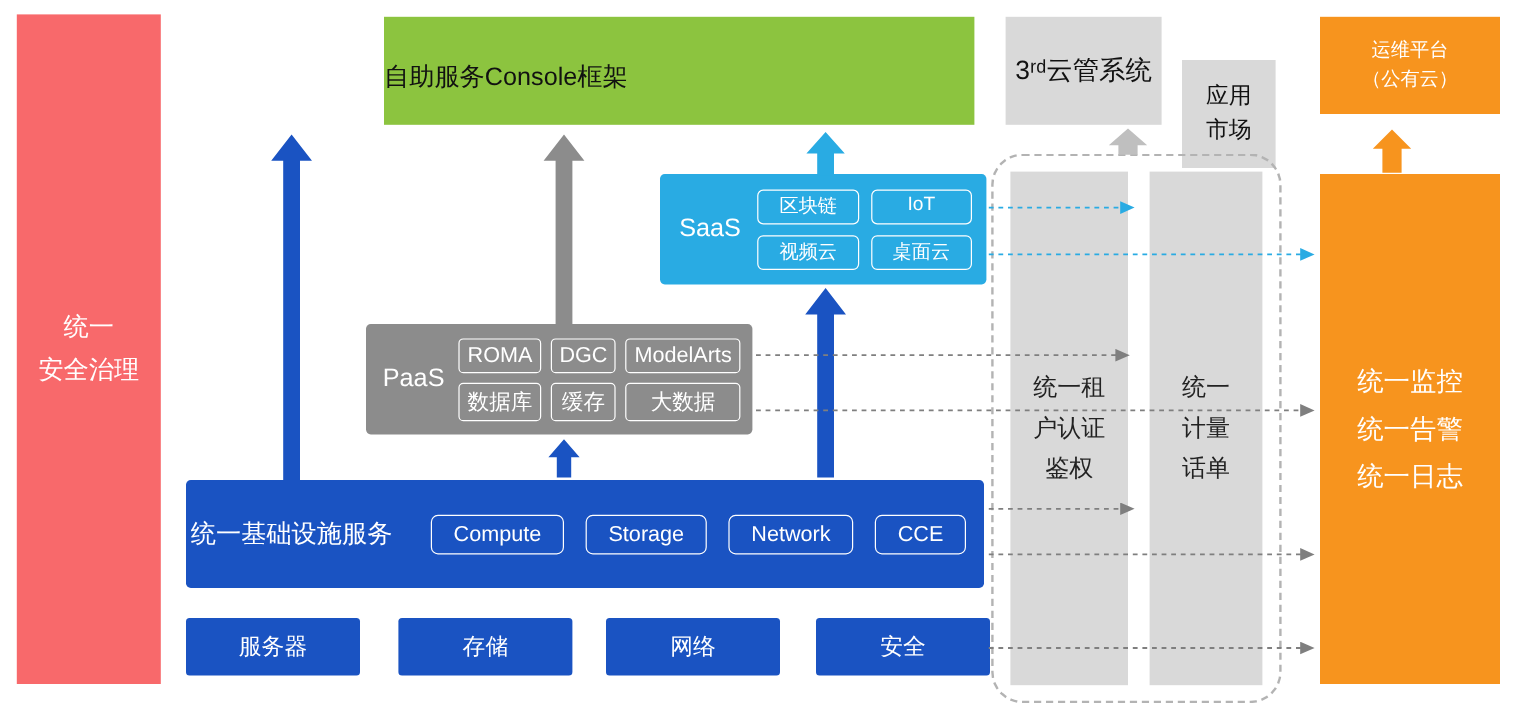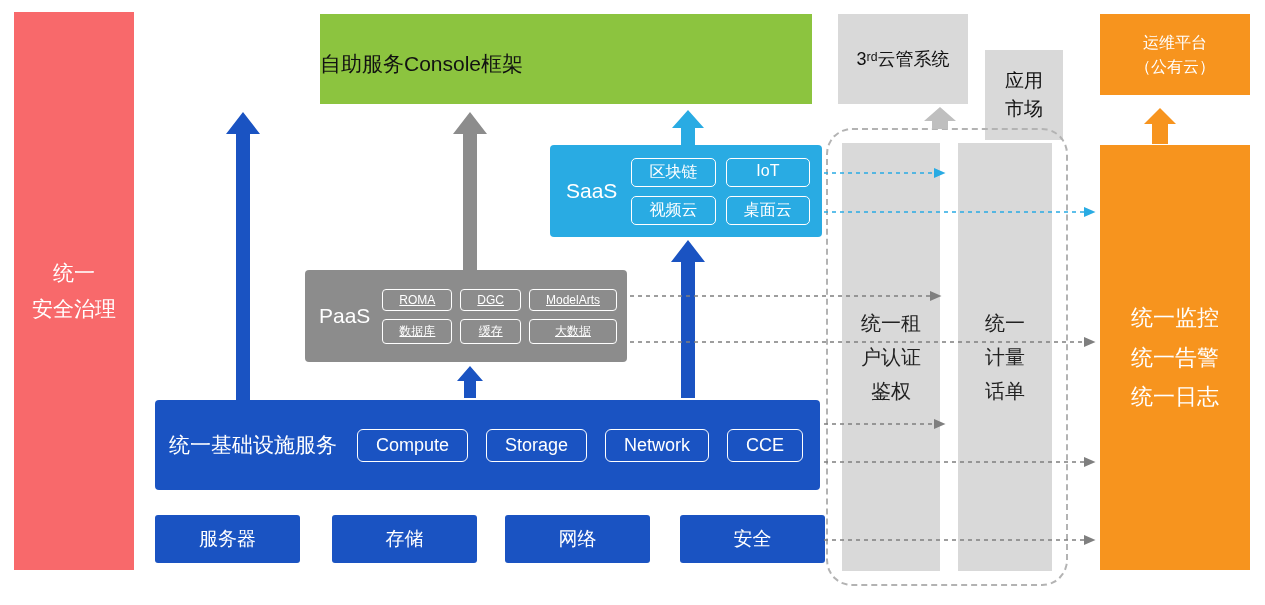--- a/index.html
+++ b/index.html
@@ -14,38 +14,38 @@
 
   .console-frame { left:320px; top:14px; width:492px; height:90px; background:#8cc43f; color:#111;
                    flex-direction:row; justify-content:flex-start; padding-top:9px; }
   .console-title { font-size:21px; }
   .console-row { display:flex; gap:28px; margin-top:9px; }
   .console-chip { color:#fff; font-size:18px; padding:3px 14px; white-space:nowrap; }
   .chip-iaas { background:#1a53c2; }
   .chip-paas { background:#8c8c8c; }
   .chip-saas { background:#29abe3; }
 
-  .third-party { left:838px; top:14px; width:130px; height:90px; background:#d9d9d9; color:#111; font-size:18px; }
+  .third-party { left:838px; top:14px; width:130px; height:90px; background:#d9d9d9; color:#111; font-size:22px; }
   .app-market  { left:985px; top:14px; width:78px;  height:90px; background:#d9d9d9; color:#111; font-size:19px; line-height:1.5;margin-top:36px; }
   .ops-platform{ left:1100px; top:14px; width:150px; height:81px; background:#f7941e; color:#fff; font-size:16px; line-height:1.5; }
 
   .saas-box { left:550px; top:145px; width:272px; height:92px; background:#29abe3; border-radius:4px; color:#fff;
               justify-content:flex-start; padding:0 12px 0 16px; gap:14px; }
   .saas-label { font-size:21px; }
   .saas-grid { display:grid; grid-template-columns:auto auto; gap:9px 10px; flex:1; }
   .mini { border:1.5px solid #fff; border-radius:5px; color:#fff; font-size:16px; padding:3px 6px; text-align:center; }
 
   .paas-box { left:305px; top:270px; width:322px; height:92px; background:#8c8c8c; border-radius:4px; color:#fff;
               justify-content:flex-start; padding:0 10px 0 14px; gap:12px; }
   .paas-label { font-size:21px; }
   .paas-grid { display:grid; grid-template-columns:auto auto auto; gap:8px 8px; flex:1; }
-  .mini-sm { font-size:12px; padding:3px 4px; border-radius:4px;text-decoration:underline; }
+  .mini-sm { font-size:18px; padding:3px 4px; border-radius:4px; }
 
   .iaas-bar { left:155px; top:400px; width:665px; height:90px; background:#1a53c2; border-radius:4px; color:#fff;
-              justify-content:flex-start; padding-left:14px; gap:20px; }
+              justify-content:flex-start; padding-left:4px; gap:32px; }
   .iaas-label { font-size:21px; white-space:nowrap; }
   .iaas-services { display:flex; gap:18px; }
   .svc { border:1.5px solid #fff; border-radius:6px; font-size:18px; padding:5px 18px; white-space:nowrap; }
 
   .hw { top:515px; height:48px; width:145px; background:#1a53c2; color:#fff; font-size:19px; border-radius:3px; }
   .hw0 { left:155px; } .hw1 { left:332px;font-family:Liberation Serif, serif; } .hw2 { left:505px; } .hw3 { left:680px; }
 
   .dashed-zone { left:826px; top:128px; width:242px; height:458px; border:2px dashed #b3b3b3; border-radius:26px; background:transparent; }
   .auth-bar     { left:842px; top:143px; width:98px; height:428px; background:#d9d9d9; color:#222; font-size:20px; line-height:1.7; }
   .metering-bar { left:958px; top:143px; width:94px; height:428px; background:#d9d9d9; color:#222; font-size:20px; line-height:1.7; }

